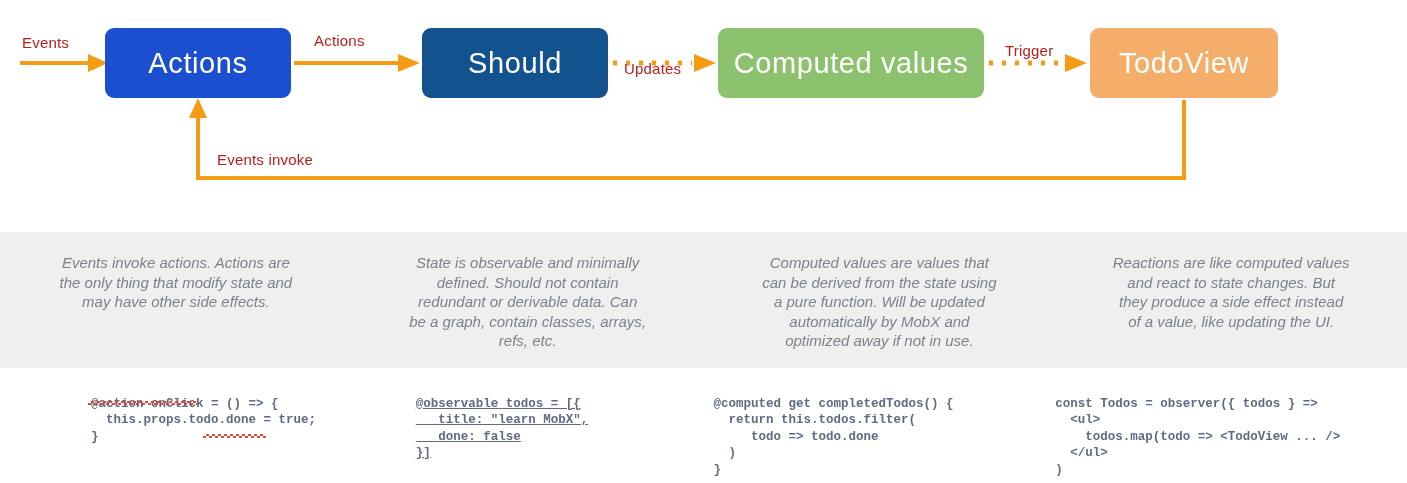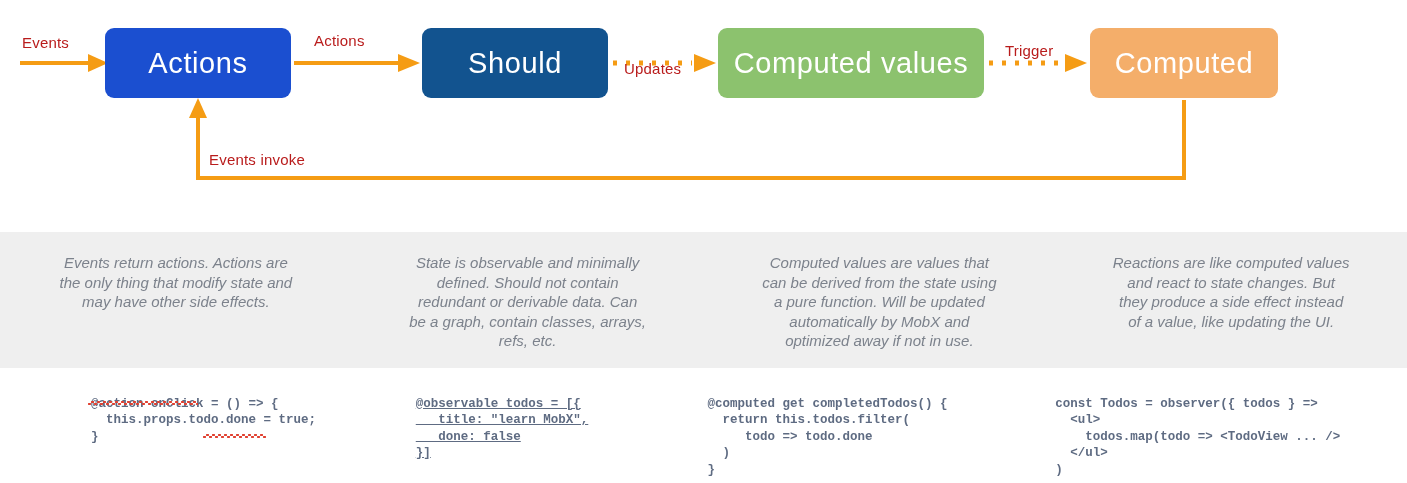--- a/index.html
+++ b/index.html
@@ -57,21 +57,21 @@
     font-size: 15px;
     font-weight: 400;
     white-space: nowrap;
     letter-spacing: 0.2px;
     font-family: "Liberation Sans", sans-serif;
   }
   #label-events        { left: 22px;   top: 34px; }
   #label-modify        { left: 314px;  top: 32px; }
   #label-updates       { left: 624px;  top: 32px; margin-top: 28px; }
   #label-trigger       { left: 1005px;  top: 32px; margin-top: 10px; }
-  #label-events-invoke { left: 209px;  top: 151px; text-align: center; }
+  #label-events-invoke { left: 217px;  top: 151px; text-align: center; }
 
   
   #description-band {
     position: absolute;
     left: 0;
     top: 232px;
     width: 1407px;
     height: 136px;
     background: #EFEFEF;
     display: flex;
@@ -113,21 +113,21 @@
     font-family: "Liberation Mono", "DejaVu Sans Mono", monospace;
     font-size: 12.5px;
     font-weight: bold;
     line-height: 16.5px;
     color: #5E6B82;
     white-space: pre;
     letter-spacing: 0px;
   }
   #code-0 { left: 91px; }
   #code-1 { left: 64px; text-decoration: underline; }
-  #code-2 { left: 4px; }
+  #code-2 { left: 10px; }
   #code-3 { left: 0px; }
 
   
   .squiggle {
     position: absolute;
     height: 4px;
     background-image:
       radial-gradient(circle at 1.5px 3px, #E04030 1.1px, rgba(0,0,0,0) 1.3px),
       radial-gradient(circle at 4.5px 1px, #E04030 1.1px, rgba(0,0,0,0) 1.3px);
     background-size: 6px 4px;
@@ -172,33 +172,33 @@
   <div class="node-box" id="node-actions">
     <span class="node-label">Actions</span>
   </div>
   <div class="node-box" id="node-state">
     <span class="node-label">Should</span>
   </div>
   <div class="node-box" id="node-computed">
     <span class="node-label">Computed values</span>
   </div>
   <div class="node-box" id="node-reactions">
-    <span class="node-label">Computed</span>
+    <span class="node-label">TodoView</span>
   </div>
 
   <div class="edge-label" id="label-events">Events</div>
   <div class="edge-label" id="label-modify">Actions</div>
   <div class="edge-label" id="label-updates">Updates</div>
   <div class="edge-label" id="label-trigger">Trigger</div>
   <div class="edge-label" id="label-events-invoke">Events invoke</div>
 </div>
 
 <div id="description-band">
   <div class="desc-cell">
-    <div class="desc-text">Events return actions. Actions are the only thing that modify state and may have other side effects.</div>
+    <div class="desc-text">Events invoke actions. Actions are the only thing that modify state and may have other side effects.</div>
   </div>
   <div class="desc-cell">
     <div class="desc-text">State is observable and minimally defined. Should not contain redundant or derivable data. Can be a graph, contain classes, arrays, refs, etc.</div>
   </div>
   <div class="desc-cell">
     <div class="desc-text">Computed values are values that can be derived from the state using a pure function. Will be updated automatically by MobX and optimized away if not in use.</div>
   </div>
   <div class="desc-cell">
     <div class="desc-text">Reactions are like computed values and react to state changes. But they produce a side effect instead of a value, like updating the UI.</div>
   </div>

